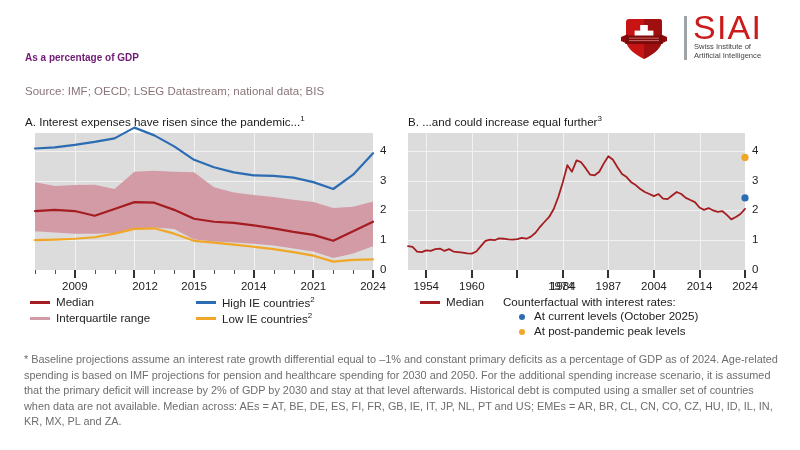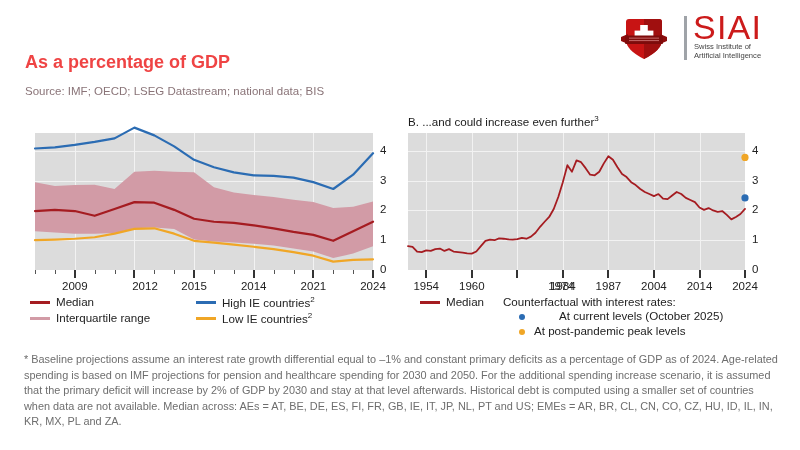--- a/index.html
+++ b/index.html
@@ -27,23 +27,23 @@
     left: 24px; top: 16px;
     font-size: 27px;
     font-weight: bold;
     color: #3B0D10;
     letter-spacing: -0.4px;
     white-space: nowrap;
   }
   .subtitle {
     position: absolute;
     left: 25px; top: 52px;
-    font-size: 18px;
+    font-size: 10px;
     font-weight: bold;
-    color: #ef4444;
+    color: #701a75;
     white-space: nowrap;
   }
   .source {
     position: absolute;
     left: 25px; top: 85px;
     font-size: 11.5px;
     color: #8A7478;
     white-space: nowrap;
   }
 
@@ -180,20 +180,23 @@
       <rect x="17" y="26.0" width="30" height="1.1" fill="#C06060"></rect>
     </svg>
     <div class="logo-divider"></div>
     <div class="logo-siai">SIAI</div>
     <div class="logo-sub">
       <div>Swiss Institute of</div>
       <div>Artificial Intelligence</div>
     </div>
   </div>
 
+  <div class="panel-title" style="left:25px; top:114px;">
+    <span>A. Interest expenses have risen since the pandemic...</span><sup>1</sup>
+  </div>
 
   <div class="plot" id="plotA" style="left:35px; top:133px; width:338px; height:137px;">
       <div class="gridline-h" style="top:107.2px;"></div>
       <div class="gridline-h" style="top:77.4px;"></div>
       <div class="gridline-h" style="top:47.7px;"></div>
       <div class="gridline-h" style="top:17.9px;"></div>
       <div class="gridline-v" style="left:39.8px;"></div>
       <div class="gridline-v" style="left:99.4px;"></div>
       <div class="gridline-v" style="left:159.1px;"></div>
       <div class="gridline-v" style="left:218.7px;"></div>
@@ -255,21 +258,21 @@
     <div class="legend-text" style="left:222px; top:295px;">
       <span>High IE countries</span><sup>2</sup>
     </div>
     <div class="legend-line" style="left: 196px; top: 317px; background: rgb(240, 166, 38);" id="lgA3c"></div>
     <div class="legend-text" style="left:222px; top:311px;">
       <span>Low IE countries</span><sup>2</sup>
     </div>
   </div>
 
   <div class="panel-title" style="left:408px; top:114px;">
-    <span>B. ...and could increase even further</span><sup>3</sup>
+    <span>B. ...and could increase equal further</span><sup>3</sup>
   </div>
 
   <div class="plot" id="plotB" style="left:408px; top:133px; width:337px; height:137px;">
       <div class="gridline-h" style="top:107.2px;"></div>
       <div class="gridline-h" style="top:77.4px;"></div>
       <div class="gridline-h" style="top:47.7px;"></div>
       <div class="gridline-h" style="top:17.9px;"></div>
       <div class="gridline-v" style="left:18.2px;"></div>
       <div class="gridline-v" style="left:63.8px;"></div>
       <div class="gridline-v" style="left:109.3px;"></div>
@@ -310,20 +313,20 @@
       <div class="xlab" style="left:633.9px; top:281px; width:40px;">2004</div>
       <div class="xlab" style="left:679.5px; top:281px; width:40px;">2014</div>
       <div class="xlab" style="left:725.0px; top:281px; width:40px;">2024</div>
     </div>
 
   <div>
     <div class="legend-line" style="left: 420px; top: 301px; background: rgb(165, 28, 33);" id="lgB0c"></div>
     <div class="legend-text" style="left:446px; top:295px;">Median</div>
     <div class="legend-text" style="left:503px; top:295px;">Counterfactual with interest rates:</div>
     <div class="legend-dot" style="left: 519px; top: 314px; background: rgb(43, 108, 179);" id="lgB1c"></div>
-    <div class="legend-text" style="left:559px; top:309px;">At current levels (October 2025)</div>
+    <div class="legend-text" style="left:534px; top:309px;">At current levels (October 2025)</div>
     <div class="legend-dot" style="left: 519px; top: 329px; background: rgb(240, 166, 38);" id="lgB2c"></div>
     <div class="legend-text" style="left:534px; top:324px;">At post-pandemic peak levels</div>
   </div>
 
   <div class="footnote">* Baseline projections assume an interest rate growth differential equal to –1% and constant primary deficits as a percentage of GDP as of 2024. Age-related spending is based on IMF projections for pension and healthcare spending for 2030 and 2050. For the additional spending increase scenario, it is assumed that the primary deficit will increase by 2% of GDP by 2030 and stay at that level afterwards. Historical debt is computed using a smaller set of countries when data are not available. Median across: AEs = AT, BE, DE, ES, FI, FR, GB, IE, IT, JP, NL, PT and US; EMEs = AR, BR, CL, CN, CO, CZ, HU, ID, IL, IN, KR, MX, PL and ZA.</div>
 
 </div>
 
 </body></html>

